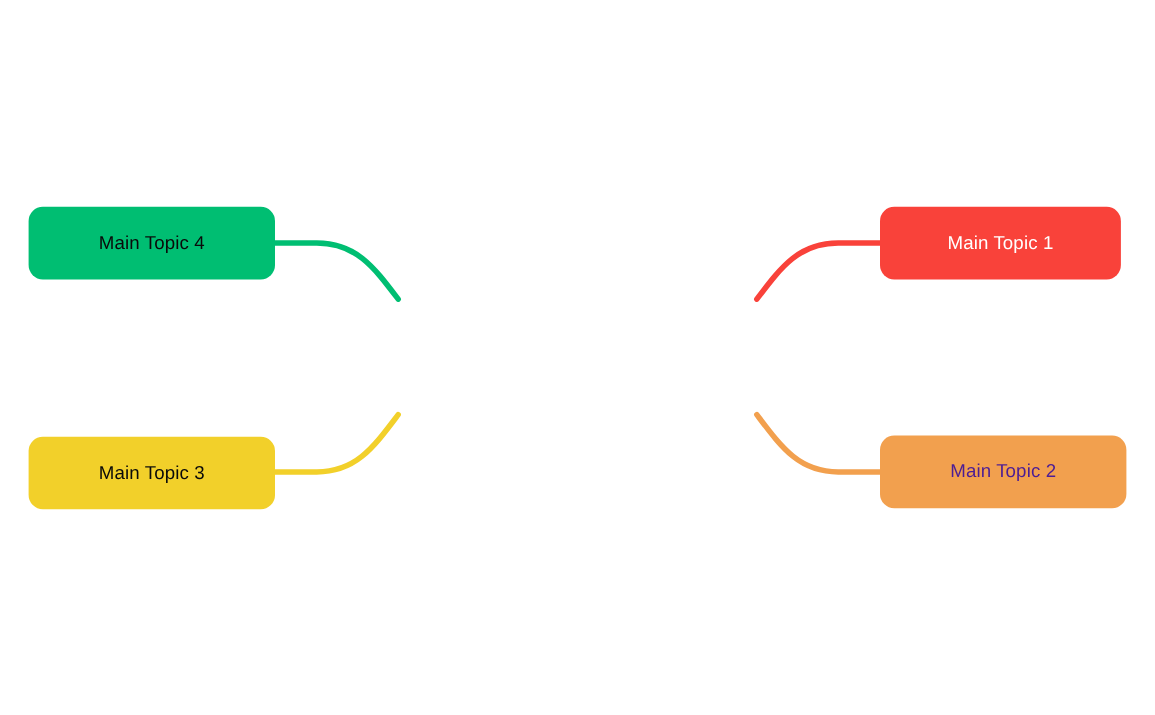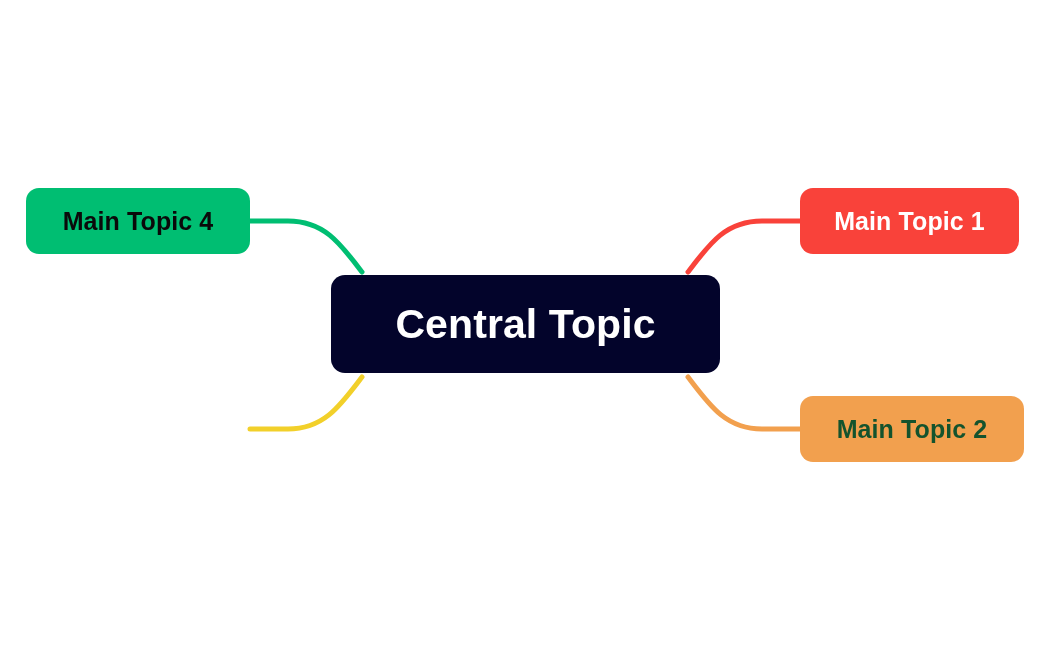--- a/index.html
+++ b/index.html
@@ -39,22 +39,22 @@
     left: 331px;
     top: 275px;
     width: 389px;
     height: 98px;
     border-radius: 14px;
     font-size: 41px;
     font-weight: bold;
   }
   .node-branch {
     height: 66px;
-    font-size: 25px;
-    font-weight: bold;
+    font-size: 17px;
+    font-weight: normal;
   }
   .node-tr { left: 800px; top: 188px; width: 219px; align-items: center; }
   .node-br { left: 800px; top: 396px; width: 224px; }
   .node-tl { left: 26px;  top: 188px; width: 224px; }
   .node-bl { left: 26px;  top: 397px; width: 224px; }
 </style>
 </head>
 <body>
 
 <div id="canvas" style="background: rgb(255, 255, 255);">
@@ -63,26 +63,26 @@
     <path fill="none" stroke="#00BE72" stroke-width="5" stroke-linecap="round" d="M 250 221 L 288 221 C 324 221 340 243 362 272"></path>
     <path fill="none" stroke="#F9423A" stroke-width="5" stroke-linecap="round" d="M 800 221 L 762 221 C 726 221 710 243 688 272"></path>
     <path fill="none" stroke="#F2D02A" stroke-width="5" stroke-linecap="round" d="M 250 429 L 288 429 C 324 429 340 406 362 377"></path>
     <path fill="none" stroke="#F2A04E" stroke-width="5" stroke-linecap="round" d="M 800 429 L 762 429 C 726 429 710 406 688 377"></path>
   </svg>
 
   <div class="node node-branch node-tl" style="background: rgb(0, 190, 114); color: rgb(10, 10, 10);">
     <span>Main Topic 4</span>
   </div>
 
+  <div class="node node-branch node-bl" style="background: rgb(242, 208, 42); color: rgb(10, 10, 10);">
+    <span>Main Topic 3</span>
+  </div>
 
-  <div class="node node-central" style="background: rgb(3, 4, 43); color: rgb(255, 255, 255);">
-    <span>Central Topic</span>
-  </div>
 
   <div class="node node-branch node-tr" style="background: rgb(249, 66, 58); color: rgb(255, 255, 255);">
     <span>Main Topic 1</span>
   </div>
 
-  <div class="node node-branch node-br" style="background: rgb(242, 160, 78); color: #14532d;">
+  <div class="node node-branch node-br" style="background: rgb(242, 160, 78); color: #4c1d95;">
     <span>Main Topic 2</span>
   </div>
 
 </div>
 
 </body></html>

